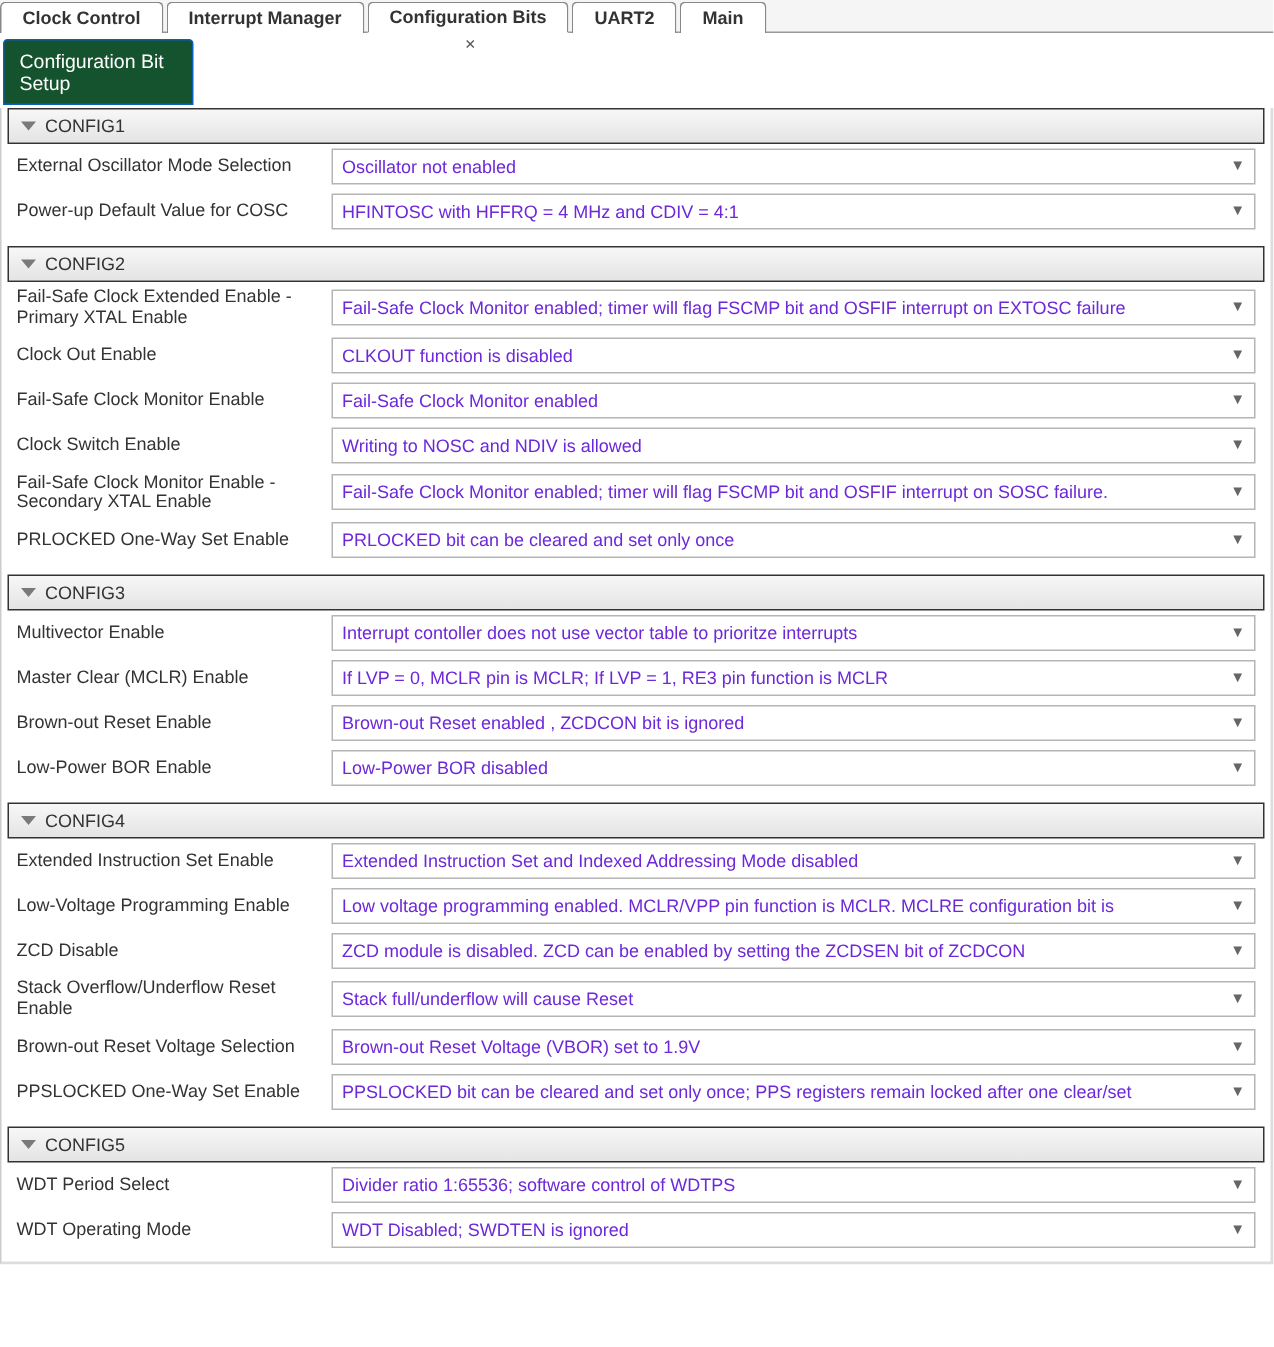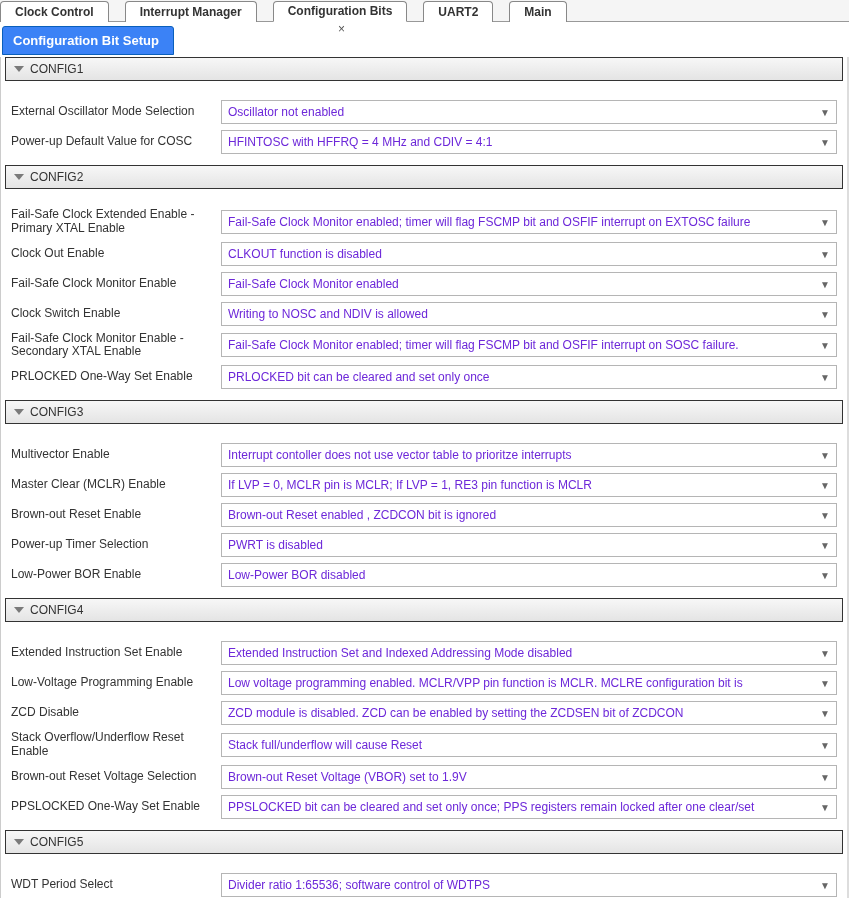--- a/index.html
+++ b/index.html
@@ -14,21 +14,21 @@
   display: flex;
   border-bottom: 1px solid #999;
   background: #f5f5f5;
   height: 22px;
 }
 .tab {
   padding: 2px 14px;
   border: 1px solid #888;
   border-bottom: none;
   background: #fff;
-  margin-right: 16px;
+  margin-right: 2px;
   border-radius: 4px 4px 0 0;
   font-weight: bold;
   font-size: 12px;
   display: flex;
   align-items: center;
   gap: 4px;
   cursor: pointer;
   position: relative;
   top: 1px;
 }
@@ -36,28 +36,28 @@
   background: #fff;
   border-bottom: 1px solid #fff;
   flex-direction: column;
 }
 .tab-close {
   color: #555;
   font-weight: normal;
   margin-left: 3px;
 }
 .subheader {
-  background: #3b82f6;
+  background: #14532d;
   color: #fff;
-  font-weight: bold;
+  font-weight: normal;
   font-size: 13px;
   padding: 6px 10px;
   border: 1px solid #0a5fbb;
   border-radius: 3px 3px 0 0;
-  width: 172px;
+  width: 127px;
   margin: 4px 0 2px 2px;
 }
 .panel {
   border-left: 1px solid #ccc;
   border-right: 2px solid #ddd;
   border-bottom: 2px solid #ddd;
   padding: 0;
 }
 .section-header {
   background: linear-gradient(to bottom, #f7f7f7, #e4e4e4);
@@ -73,21 +73,21 @@
   width: 0; height: 0;
   border-left: 5px solid transparent;
   border-right: 5px solid transparent;
   border-top: 6px solid #7a7a7a;
 }
 .section-title {
   color: #333;
   font-size: 12px;
 }
 .rows {
-  padding: 16px 4px 6px 4px;
+  padding: 0 4px 6px 4px;
 }
 .row {
   display: flex;
   align-items: center;
   padding: 3px 6px;
   gap: 6px;
 }
 .label {
   width: 204px;
   color: #333;
@@ -200,24 +200,20 @@
     </div>
     <div class="row">
       <div class="label">Master Clear (MCLR) Enable</div>
       <div class="select">If LVP = 0, MCLR pin is MCLR; If LVP = 1, RE3 pin function is MCLR</div>
     </div>
     <div class="row">
       <div class="label">Brown-out Reset Enable</div>
       <div class="select">Brown-out Reset enabled , ZCDCON bit is ignored</div>
     </div>
     <div class="row">
-      <div class="label">Power-up Timer Selection</div>
-      <div class="select">PWRT is disabled</div>
-    </div>
-    <div class="row">
       <div class="label">Low-Power BOR Enable</div>
       <div class="select">Low-Power BOR disabled</div>
     </div>
   </div>
 
   <div class="section-header">
     <span class="chevron"></span>
     <span class="section-title">CONFIG4</span>
   </div>
   <div class="rows">

